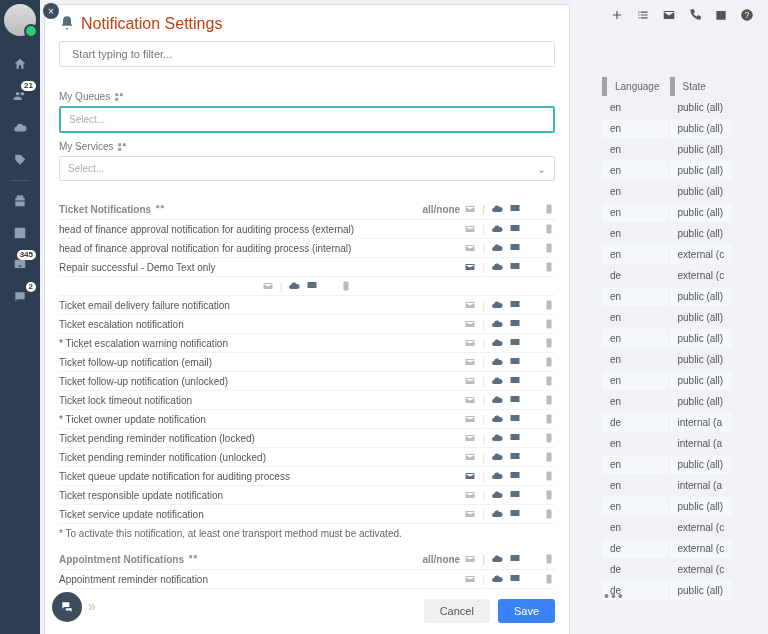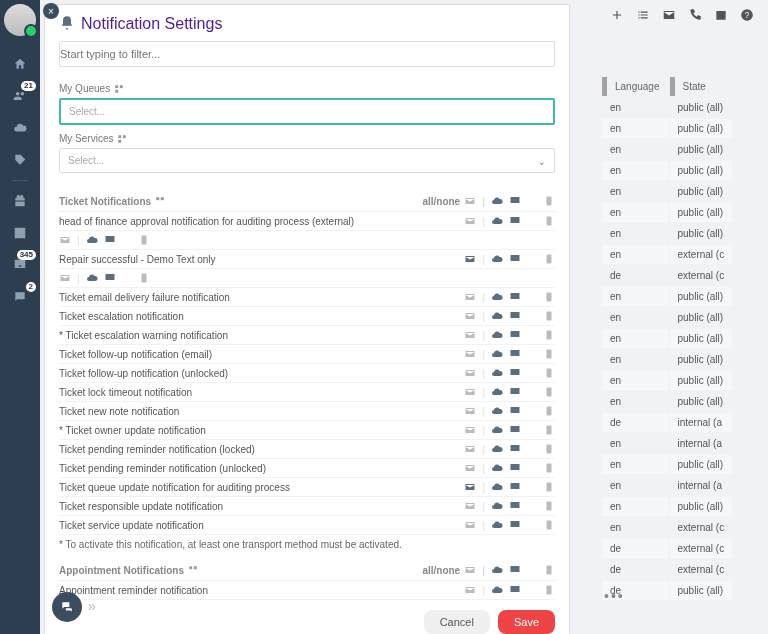--- a/index.html
+++ b/index.html
@@ -12,45 +12,45 @@
 .side-icon svg { width: 14px; height: 14px; fill: #8fa0b0; }
 .badge { position: absolute; top: -3px; right: -4px; background: #fff; color: #333; font-size: 8px; padding: 0 3px; border-radius: 6px; font-weight: bold; line-height: 10px; }
 .side-sep { width: 16px; height: 1px; background: #455a6e; margin: 4px 0; }
 
 .topbar { position: absolute; right: 0; top: 0; height: 30px; display: flex; align-items: center; gap: 12px; padding-right: 14px; }
 .top-icon { width: 14px; height: 14px; color: #555; cursor: pointer; }
 .top-icon svg { width: 14px; height: 14px; fill: #555; }
 
 .modal { position: absolute; left: 44px; top: 4px; width: 526px; background: #fff; border: 1px solid #ddd; border-radius: 2px; padding: 10px 14px 14px; }
 .modal-header { display: flex; align-items: center; gap: 6px; margin-bottom: 8px; }
-.modal-title { font-size: 16px; font-weight: 500; color: #4c1d95; }
+.modal-title { font-size: 16px; font-weight: 500; color: #c2410c; }
 .close-btn { position: absolute; left: -2px; top: -2px; width: 16px; height: 16px; border-radius: 50%; background: #3b4d5e; color: #fff; display: flex; align-items: center; justify-content: center; font-size: 10px; cursor: pointer; }
 
-.filter-input { width: 100%; border: 1px solid #ddd; padding: 6px 0; font-size: 11px; color: #aaa; border-radius: 2px; margin-bottom: 12px; }
+.filter-input { width: 100%; border: 1px solid #ddd; padding: 6px 12px; font-size: 11px; color: #aaa; border-radius: 2px; margin-bottom: 20px; }
 .section-label { font-size: 10px; color: #777; margin: 4px 0 4px; display: flex; align-items: center; gap: 4px; }
 .select-box { width: 100%; border: 2px solid #3fb8af; padding: 6px 8px; font-size: 10px; color: #aaa; border-radius: 2px; margin-bottom: 8px; }
 .select-box.grey { border: 1px solid #ddd; position: relative; }
 .select-box .chev { position: absolute; right: 8px; top: 50%; transform: translateY(-50%); color: #888; }
 
 .notif-header { display: flex; justify-content: space-between; font-size: 10px; color: #888; padding: 4px 0; border-bottom: 1px solid #eee; font-weight: bold; }
 .notif-header .left { display: flex; align-items: center; gap: 4px; }
 .notif-header .right { display: flex; align-items: center; gap: 4px; }
 .icon-group { display: flex; gap: 6px; align-items: center; }
-.notif-row { display: flex; justify-content: space-between; align-items: center; padding: 3px 0; border-bottom: 1px solid #f2f2f2; font-size: 10px; color: #555; }
+.notif-row { display: flex; justify-content: center; align-items: center; padding: 3px 0; border-bottom: 1px solid #f2f2f2; font-size: 10px; color: #555; }
 .notif-row .name { flex: 1; }
 .ri { width: 12px; height: 12px; display: inline-block; }
 .ri svg { width: 12px; height: 12px; fill: #bbb; }
 .ri.dark svg { fill: #5a6e80; }
 .sep-v { color: #ddd; }
 
 .footnote { font-size: 10px; color: #666; padding: 4px 0 10px; }
 .buttons { display: flex; justify-content: flex-end; gap: 8px; margin-top: 10px; }
-.btn { padding: 6px 16px; font-size: 11px; border-radius: 8px; cursor: pointer; border: none; }
+.btn { padding: 6px 16px; font-size: 11px; border-radius: 3px; cursor: pointer; border: none; }
 .btn-cancel { background: #f0f0f0; color: #555; }
-.btn-save { background: #ef4444; color: #fff; }
+.btn-save { background: #3b82f6; color: #fff; }
 
 .bg-table { position: absolute; left: 600px; top: 75px; font-size: 10px; color: #555; }
 .bg-table th { text-align: left; font-weight: normal; color: #666; padding: 4px 8px; border-left: 5px solid #a3a3a3; }
 .bg-table td { padding: 4px 8px; }
 .bg-table tr { height: 18px; }
 .bg-table tbody tr:nth-child(even) { background: #f5f8fa; }
 
 .dots { position: absolute; left: 604px; top: 588px; color: #888; font-size: 14px; letter-spacing: 2px; cursor: pointer; }
 .fab { position: absolute; left: 52px; bottom: 12px; width: 30px; height: 30px; border-radius: 50%; background: #3b4d5e; display: flex; align-items: center; justify-content: center; cursor: pointer; }
 .fab svg { width: 14px; height: 14px; fill: #fff; }
@@ -313,20 +313,21 @@
     <span class="ri dark"><svg viewBox="0 0 24 24">
               <path d="M3 4h18v12H3z M9 20h6 M12 16v4"></path>
             </svg></span>
     <span style="width:10px"></span>
     <span class="ri"><svg viewBox="0 0 24 24">
               <rect x="7" y="3" width="10" height="18" rx="2"></rect>
             </svg></span>
         </span>
     </div>
       <div class="notif-row">
+      <span class="name">head of finance approval notification for auditing process (internal)</span>
       <span class="icon-group">
     <span class="ri "><svg viewBox="0 0 24 24">
               <path d="M3 6h18v12H3z M3 8l9 5 9-5"></path>
             </svg></span>
     <span class="sep-v">|</span>
     <span class="ri dark"><svg viewBox="0 0 24 24">
               <path d="M19 18H6a4 4 0 010-8 6 6 0 0111-2 4 4 0 012 10z"></path>
             </svg></span>
     <span class="ri dark"><svg viewBox="0 0 24 24">
               <path d="M3 4h18v12H3z M9 20h6 M12 16v4"></path>
@@ -464,39 +465,20 @@
               <path d="M3 4h18v12H3z M9 20h6 M12 16v4"></path>
             </svg></span>
     <span style="width:10px"></span>
     <span class="ri"><svg viewBox="0 0 24 24">
               <rect x="7" y="3" width="10" height="18" rx="2"></rect>
             </svg></span>
         </span>
     </div>
       <div class="notif-row">
       <span class="name">Ticket lock timeout notification</span>
-      <span class="icon-group">
-    <span class="ri "><svg viewBox="0 0 24 24">
-              <path d="M3 6h18v12H3z M3 8l9 5 9-5"></path>
-            </svg></span>
-    <span class="sep-v">|</span>
-    <span class="ri dark"><svg viewBox="0 0 24 24">
-              <path d="M19 18H6a4 4 0 010-8 6 6 0 0111-2 4 4 0 012 10z"></path>
-            </svg></span>
-    <span class="ri dark"><svg viewBox="0 0 24 24">
-              <path d="M3 4h18v12H3z M9 20h6 M12 16v4"></path>
-            </svg></span>
-    <span style="width:10px"></span>
-    <span class="ri"><svg viewBox="0 0 24 24">
-              <rect x="7" y="3" width="10" height="18" rx="2"></rect>
-            </svg></span>
-        </span>
-    </div>
-      <div class="notif-row">
-      <span class="name">Ticket new note notification</span>
       <span class="icon-group">
     <span class="ri "><svg viewBox="0 0 24 24">
               <path d="M3 6h18v12H3z M3 8l9 5 9-5"></path>
             </svg></span>
     <span class="sep-v">|</span>
     <span class="ri dark"><svg viewBox="0 0 24 24">
               <path d="M19 18H6a4 4 0 010-8 6 6 0 0111-2 4 4 0 012 10z"></path>
             </svg></span>
     <span class="ri dark"><svg viewBox="0 0 24 24">
               <path d="M3 4h18v12H3z M9 20h6 M12 16v4"></path>

